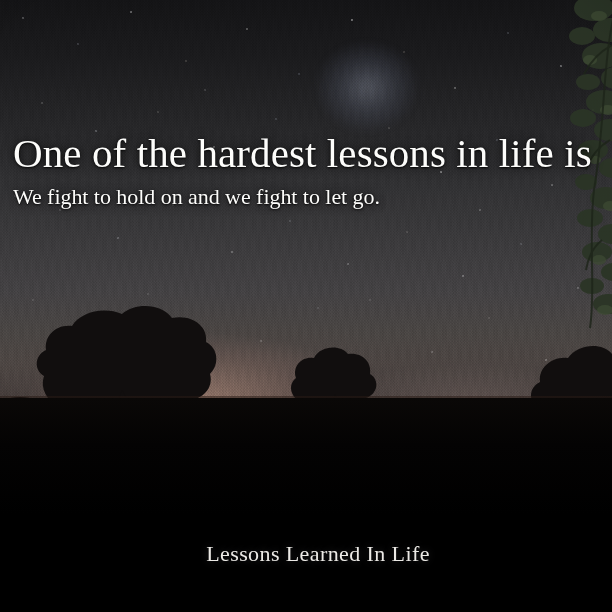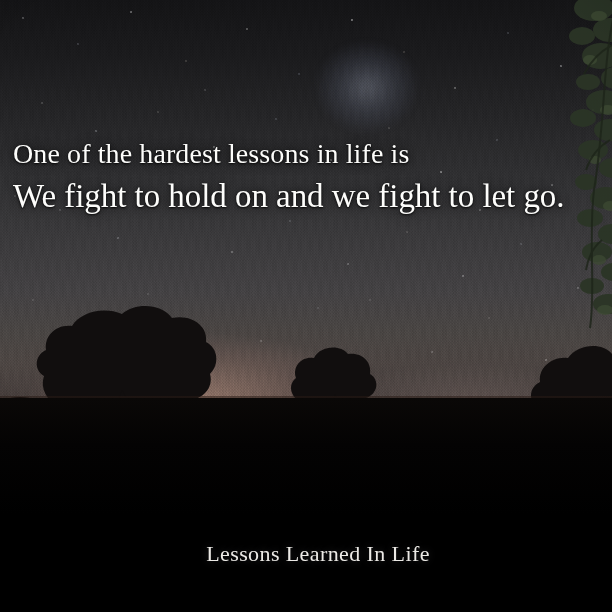--- a/index.html
+++ b/index.html
@@ -173,31 +173,31 @@
 
   
   .quote {
     position: absolute;
     left: 13px;
     top: 132px;
     width: 592px;
   }
   .quote-line {
     font-family: "Liberation Serif", "DejaVu Serif", serif;
-    font-size: 28px;
+    font-size: 41px;
     line-height: 43px;
     color: #fdfdfb;
     white-space: nowrap;
     letter-spacing: 0.1px;
     text-shadow:
       0 1px 2px rgba(0,0,0,.85),
       0 0 6px rgba(0,0,0,.55),
       0 0 14px rgba(0,0,0,.35);
   }
-  .quote-line.l4 { font-size: 33px; letter-spacing: -0.05px; }
+  .quote-line.l4 { font-size: 22px; letter-spacing: -0.05px; }
 
   
   .attribution {
     position: absolute;
     left: 0;
     top: 541px;
     width: 612px;
     text-align: center;
     font-family: "Liberation Serif", "DejaVu Serif", serif;
     font-size: 22px;

